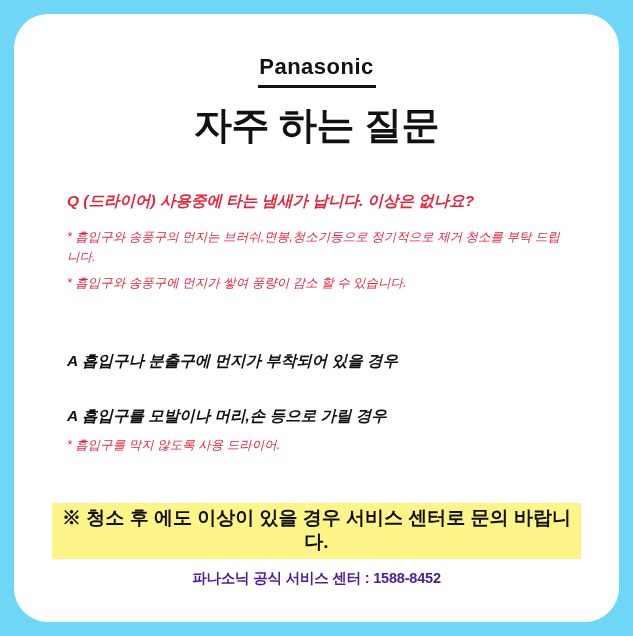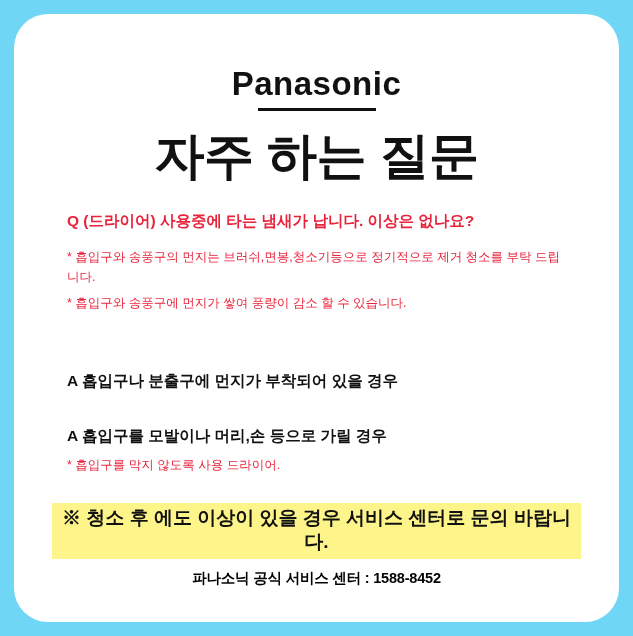--- a/index.html
+++ b/index.html
@@ -27,43 +27,44 @@
     background: #ffffff;
     border-radius: 34px;
     box-sizing: border-box;
     padding: 34px 38px 20px 38px;
     display: flex;
     flex-direction: column;
   }
   .brand {
     text-align: center;
     font-weight: bold;
-    font-size: 33px;
+    font-size: 22px;
     letter-spacing: 0.5px;
     color: #111111;
-    margin-top: 17px;
+    margin-top: 6px;
   }
   .brand .bar {
     display: block;
     width: 118px;
     height: 3px;
     background: #111111;
     margin: 5px auto 0 auto;
   }
   .title {
     text-align: center;
     font-weight: bold;
-    font-size: 50px;
+    font-size: 38px;
     color: #111111;
     margin-top: 12px;
     letter-spacing: -0.5px;
   }
   .content {
-    margin-top: 19px;
+    margin-top: 38px;
     padding: 0 15px;
+    font-style: italic;
   }
   .q-red {
     color: #e8243c;
     font-weight: bold;
     font-size: 15.5px;
     line-height: 1.5;
     margin: 0 0 6px 0;
   }
   .a-black {
     color: #111111;
@@ -101,21 +102,21 @@
   .highlight {
     display: inline-block;
     background: #fdf58a;
     color: #111111;
     font-weight: bold;
     font-size: 19px;
     padding: 3px 6px 4px 6px;
     line-height: 1.3;
   }
   .service {
-    color: #000000;
+    color: #4c1d95;
     font-size: 14.5px;
     font-weight: bold;
     letter-spacing: -0.2px;
   }
 </style>
 </head>
 <body>
 
 <div class="page">
   <div class="card">

